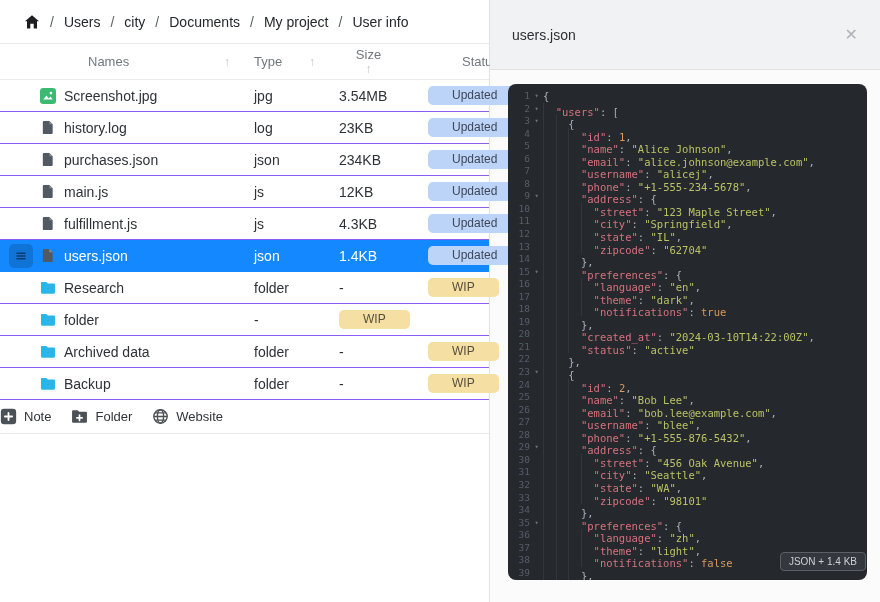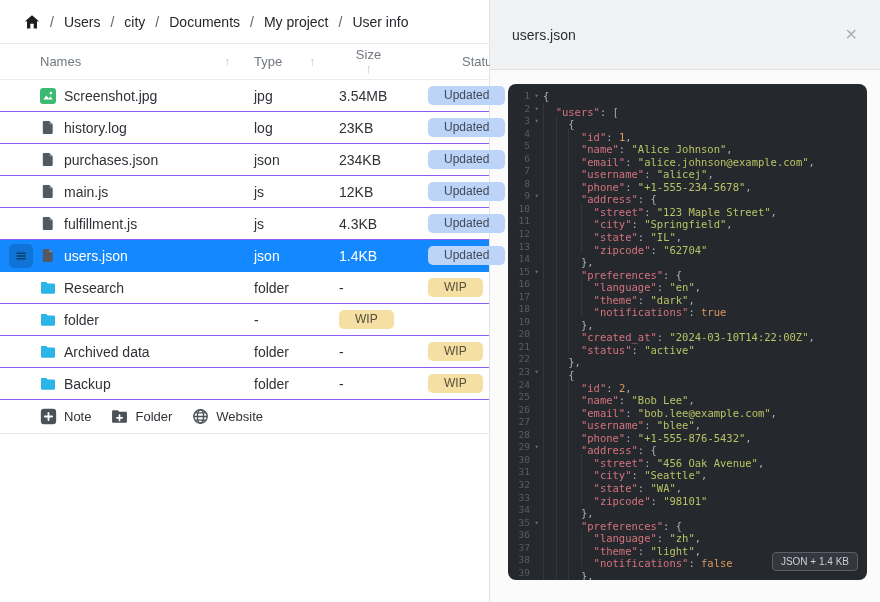--- a/index.html
+++ b/index.html
@@ -11,39 +11,39 @@
   .breadcrumb { height:44px; display:flex; align-items:center; padding-left:24px; gap:10px;
                 border-bottom:1px solid #e8eaec; font-size:14px; color:#24272b; }
   .breadcrumb .sep { color:#5f6368; }
   .breadcrumb .crumb { cursor:pointer; }
   .breadcrumb .home { display:flex; align-items:center; cursor:pointer; }
 
   .thead { display:grid; grid-template-columns:24px 1fr 85px 89px 51px; align-items:center;
            height:36px; padding:0 10px 0 40px; border-bottom:1px solid #e8eaec;
            font-size:13px; color:#71787f; }
   .th { display:flex; align-items:center; justify-content:space-between; cursor:pointer; }
-  .th-names { grid-column:1 / 3; padding-right:24px; }
+  .th-names { grid-column:1 / 3; padding-right:24px;margin-left:48px; }
   .th-type  { padding-right:24px; }
   .th-size  { padding-right:30px;flex-direction:column; }
   .th-status{ cursor:default;margin-left:34px; }
   .sort-arrow { color:#c0c4c9; font-size:12px; }
 
   .row { display:grid; grid-template-columns:24px 1fr 85px 89px 51px; align-items:center;
          height:32px; padding:0 10px 0 40px; font-size:14px; color:#2e3237;
          border-bottom:1px solid #8b5cf6; cursor:pointer; position:relative; }
   .row .cell-icon { display:flex; align-items:center; }
   .row.selected { background:#1489ff; color:#fff; border-bottom-color:#1489ff; }
   .drag-handle { position:absolute; left:9px; top:50%; transform:translateY(-50%);
                  width:24px; height:24px; border-radius:5px; background:rgba(0,0,0,.16);
                  display:flex; align-items:center; justify-content:center; cursor:grab; }
-  .badge { display:inline-block; font-size:12px; padding:3px 16px; border-radius:5px; line-height:1.1; }
+  .badge { display:inline-block; font-size:12px; padding:3px 24px; border-radius:5px; line-height:1.1; }
   .badge.updated { background:#bcd4f8; color:#404757; }
   .badge.wip     { background:#f6dfa2; color:#55503c; }
 
-  .toolbar { display:flex; align-items:center; gap:20px; height:34px; padding-left:40px;
+  .toolbar { display:flex; align-items:center; gap:20px; height:34px; 
              border-bottom:1px solid #e8eaec; }
   .tool-btn { display:flex; align-items:center; gap:7px; font-size:13px; color:#2f3338; cursor:pointer; }
 
   
   .right-panel { width:390px; height:602px; background:#fbfbfc; display:flex; flex-direction:column; }
   .preview-header { height:70px; flex:none; display:flex; align-items:center; padding:0 22px;
                     background:#f1f2f3; border-bottom:1px solid #e0e1e3; }
   .preview-title { font-size:14px; color:#2b2f33; }
   .close-btn { margin-left:auto; color:#aeb1b5; font-size:16px; cursor:pointer; }
   .preview-body { flex:1; padding:14px 13px 0 18px; }
@@ -53,21 +53,21 @@
                  padding-top:6px; cursor:text; }
   .cl { display:flex; height:12.55px; line-height:12.55px; white-space:pre; }
   .ln   { flex:none; width:22px; text-align:right; color:#575e68; font-size:9.5px; }
   .fold { flex:none; width:13px; text-align:center; color:#6e747c; font-size:7px; cursor:pointer; }
   .code { flex:1; }
   .ind { display:inline-block; width:2ch; border-left:1px solid #33373d; height:100%; }
   .k { color:#d4737d; }
   .s { color:#bac364; }
   .n { color:#d89a5e; }
   .p { color:#a9b0ba; }
-  .size-badge { position:absolute; right:9px; bottom:9px; background:#34383e; border:1px solid #5a6068;
+  .size-badge { position:absolute; right:1px; bottom:9px; background:#34383e; border:1px solid #5a6068;
                 color:#ccd1d7; font-size:10px; padding:3px 8px; border-radius:4px;
                 font-family:"Liberation Sans", sans-serif; }
 </style>
 </head>
 <body>
 
 <div class="app">
 
   <div class="left-panel">
     <div class="breadcrumb" id="breadcrumb">

